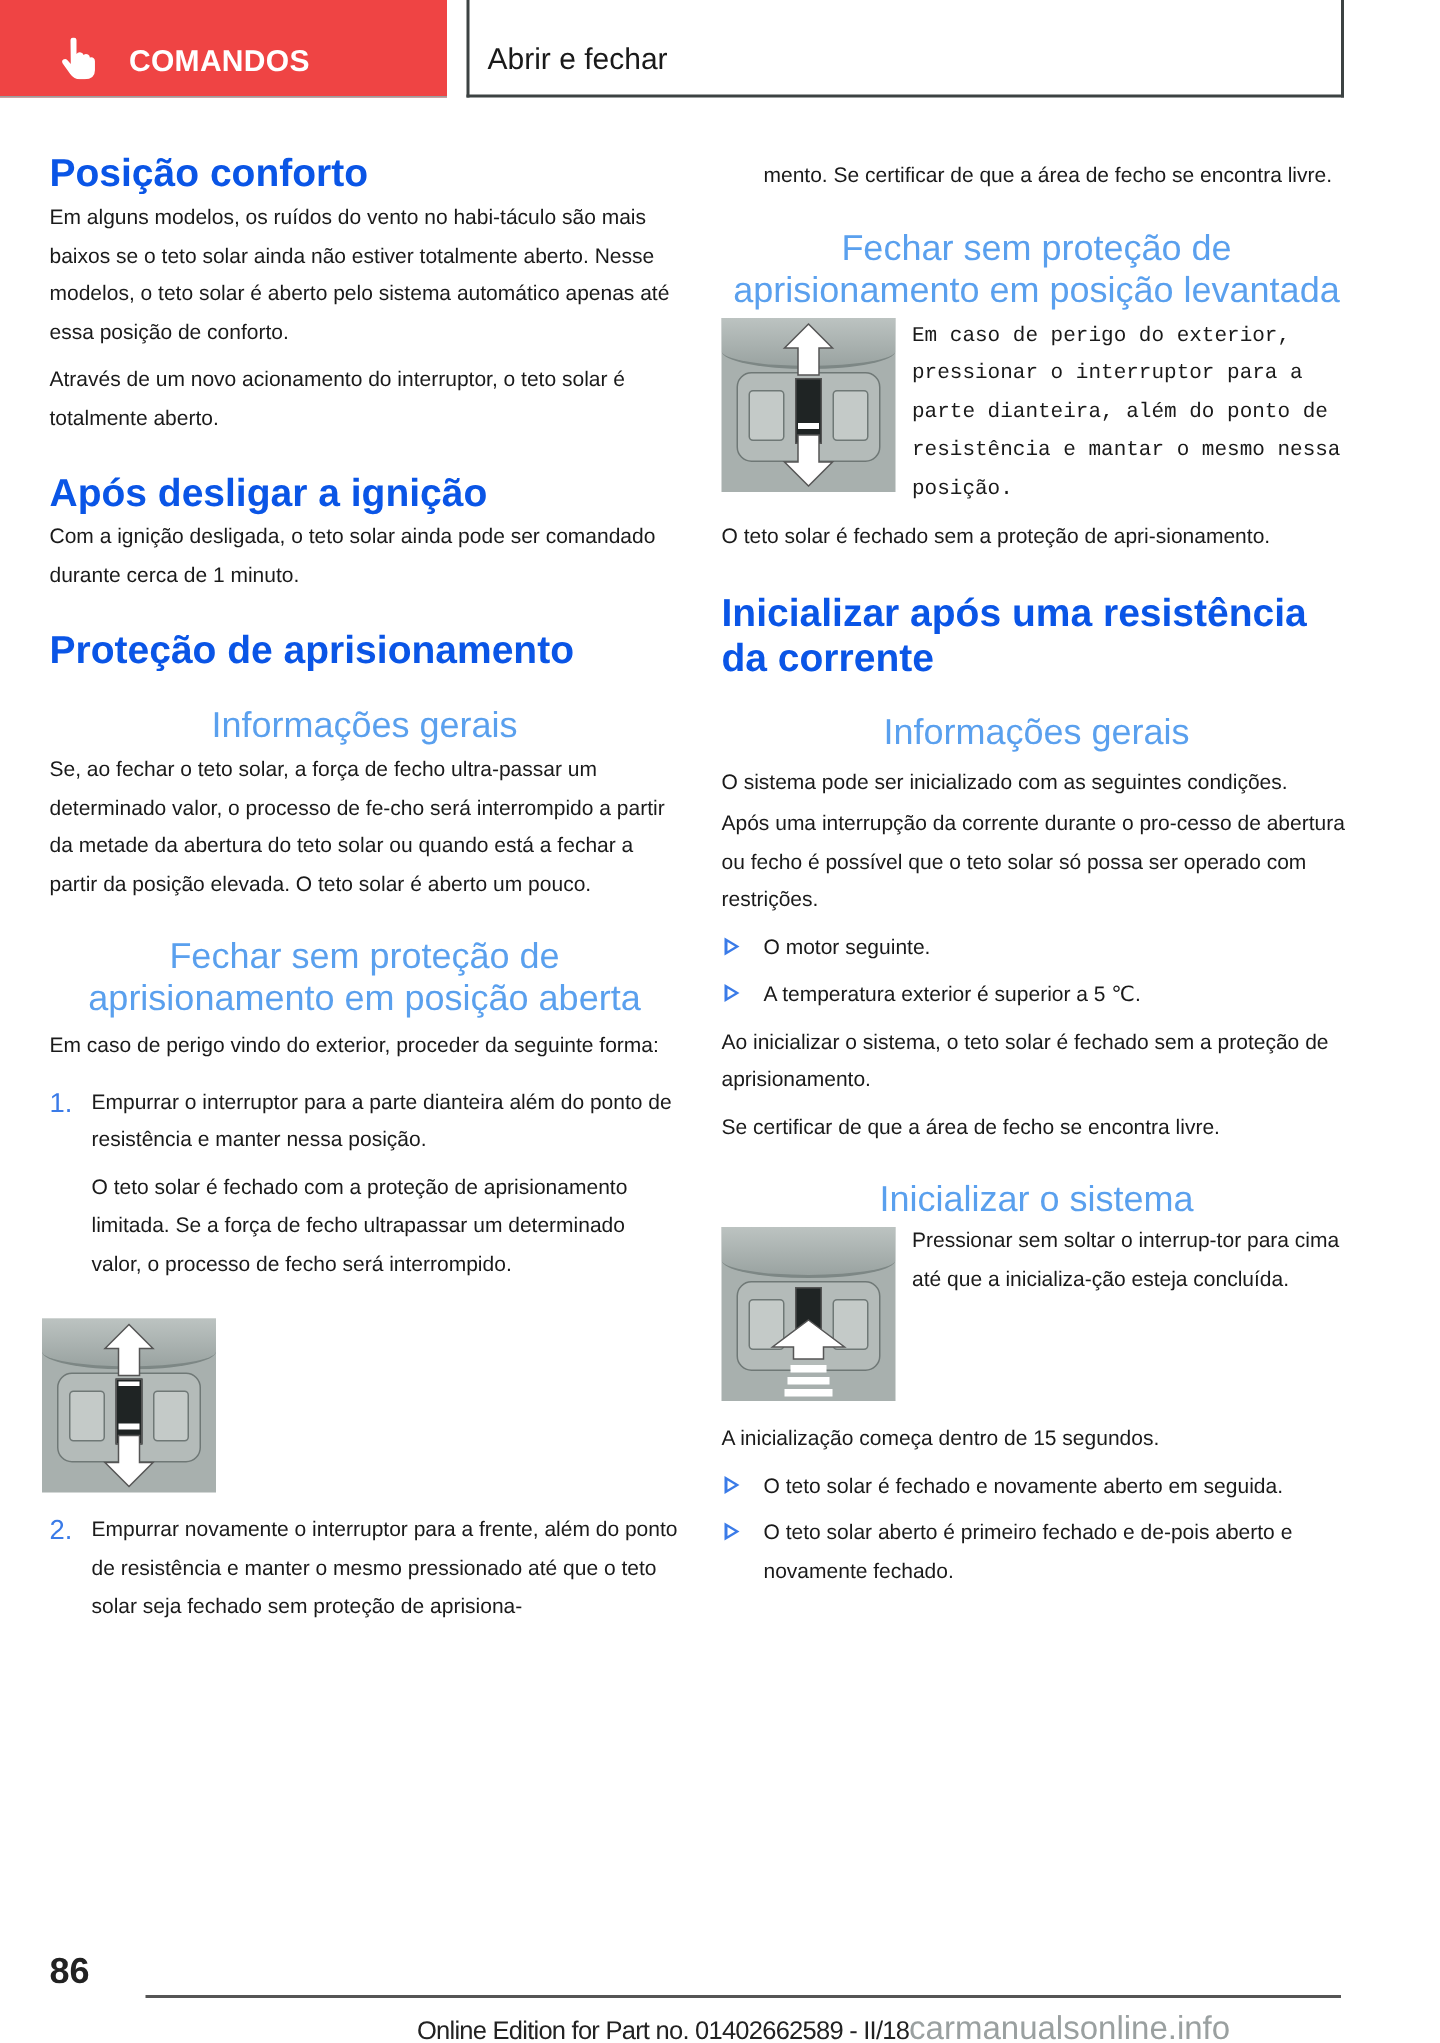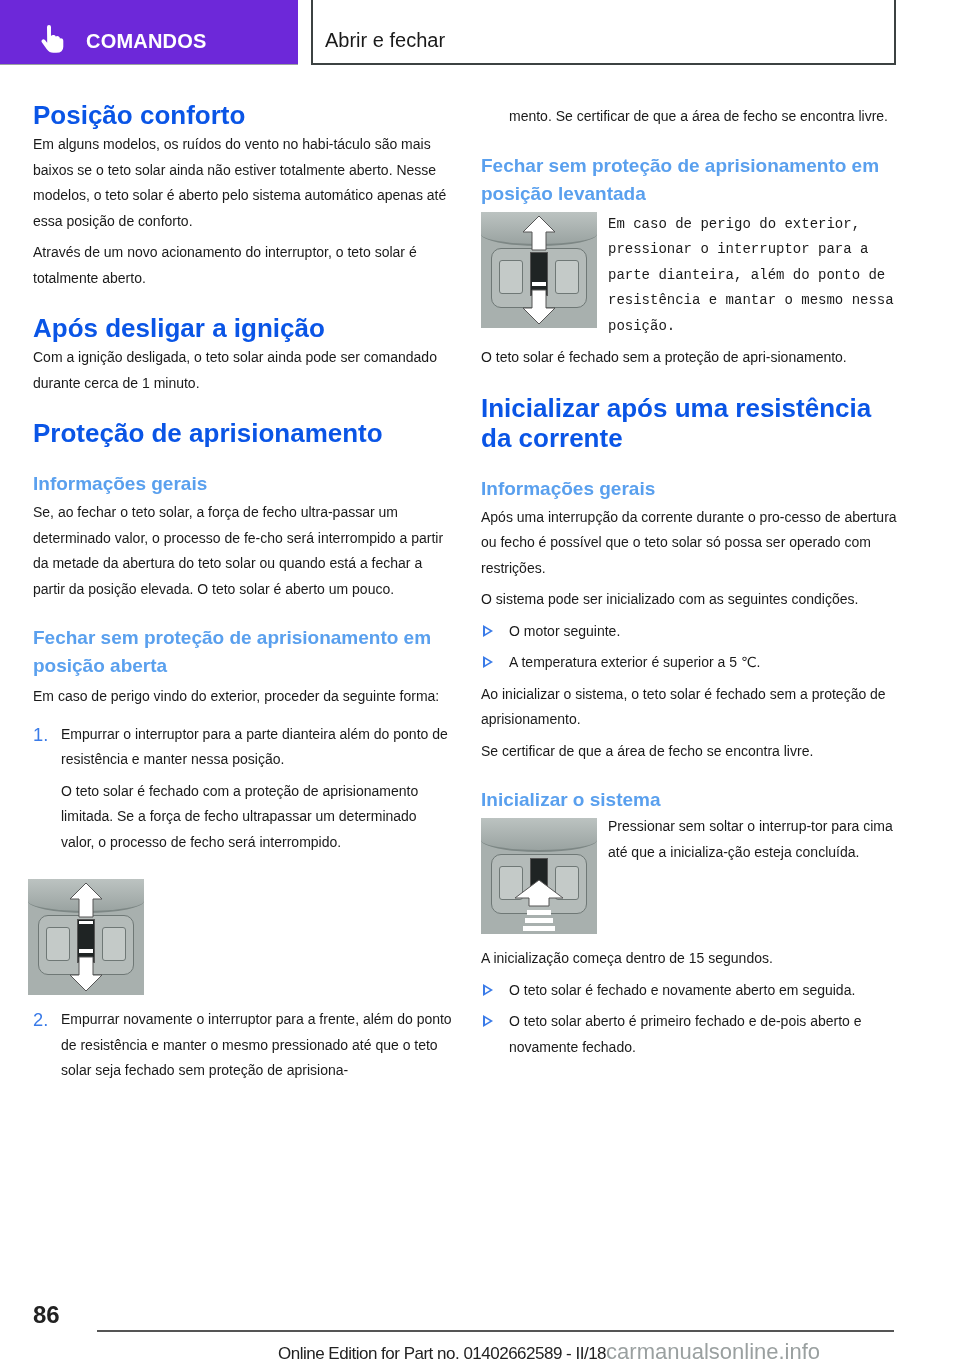--- a/index.html
+++ b/index.html
@@ -1,30 +1,30 @@
 <!DOCTYPE html>
 <html><head>
 <meta charset="utf-8">
 <style>
   * { box-sizing: border-box; margin: 0; padding: 0; }
   html, body { width: 960px; height: 1362px; background: #ffffff; overflow: hidden; }
   body { position: relative; font-family: "Liberation Sans", "DejaVu Sans", sans-serif; color: #1a1a1a; }
 
-  .hdr-dark { position: absolute; left: 0; top: 0; width: 298px; height: 65px; background: #6d28d9; border-bottom: 1px solid #9aa0a0; }
+  .hdr-dark { position: absolute; left: 0; top: 0; width: 298px; height: 65px; background: #ef4444; border-bottom: 1px solid #9aa0a0; }
   .hdr-dark .hand { position: absolute; left: 40px; top: 25px; width: 24px; height: 28px; }
   .hdr-dark .label { position: absolute; left: 86px; top: 30px; font-size: 20px; font-weight: bold; color: #ffffff; letter-spacing: 0.2px; }
   .hdr-box { position: absolute; left: 311px; top: -2px; width: 585px; height: 67px; border: 2px solid #3c4242; border-top: none; background: #fff; }
   .hdr-box .label { position: absolute; left: 12px; top: 31px; font-size: 20px; color: #1a1a1a; }
 
   .col { position: absolute; top: 100px; width: 420px; }
   .col.left { left: 33px; }
   .col.right { left: 481px; top: 104px; }
 
   h2 { font-size: 26px; font-weight: bold; color: #0a55e6; line-height: 30px; }
-  h3 { font-size: 19px; font-weight: bold; color: #5aa0ee; line-height: 28px; }
+  h3 { font-size: 24px; font-weight: normal; color: #5aa0ee; line-height: 28px; text-align: center; }
   p { font-size: 14px; line-height: 25.5px; color: #1a1a1a; }
 
   .ol { position: relative; padding-left: 28px; }
   .ol .num { position: absolute; left: 0; top: 0; color: #3a7be8; font-size: 18.3px; line-height: 25.5px; }
   .ul { position: relative; padding-left: 28px; }
   .ul .tri { position: absolute; left: 2px; top: 6px; width: 0; height: 0; border-top: 6px solid transparent; border-bottom: 6px solid transparent; border-left: 10px solid #3a7be8; }
   .ul .tri::after { content: ""; position: absolute; left: -8px; top: -3px; border-top: 3px solid transparent; border-bottom: 3px solid transparent; border-left: 5px solid #fff; }
 
   .fig { width: 116px; height: 116px; background: #a8b0ae; position: relative; overflow: hidden; }
   .fig .roof { position: absolute; left: 0; top: 0; width: 116px; height: 34px; background: linear-gradient(#bcc3c1, #9aa3a1); border-bottom: 2px solid #7d8785; border-radius: 0 0 50% 50% / 0 0 12px 12px; }
@@ -110,22 +110,22 @@
         <path d="M20 110 L36 94 H27 V76 H13 V94 H4 Z" fill="#fff" stroke="#555" stroke-width="1"></path>
         <rect x="13" y="68" width="14" height="4" fill="#fff"></rect>
       </svg>
     </div>
     <p style="margin-left:11px; margin-top:0px;">Em caso de perigo do exterior, pressionar o interruptor para a parte dianteira, além do ponto de resistência e mantar o mesmo nessa posição.</p>
   </div>
   <p style="margin-top:6px">O teto solar é fechado sem a proteção de apri-sionamento.</p>
 
   <h2 style="margin-top:22px">Inicializar após uma resistência da corrente</h2>
   <h3 style="margin-top:22px">Informações gerais</h3>
+  <p style="margin-top:6px">O sistema pode ser inicializado com as seguintes condições.</p>
   <p style="margin-top:2px">Após uma interrupção da corrente durante o pro-cesso de abertura ou fecho é possível que o teto solar só possa ser operado com restrições.</p>
-  <p style="margin-top:6px">O sistema pode ser inicializado com as seguintes condições.</p>
 
   <div class="ul" style="margin-top:6px">
     <span class="tri"></span>
     <p>O motor seguinte.</p>
   </div>
   <div class="ul" style="margin-top:6px">
     <span class="tri"></span>
     <p>A temperatura exterior é superior a 5 ℃.</p>
   </div>
 

